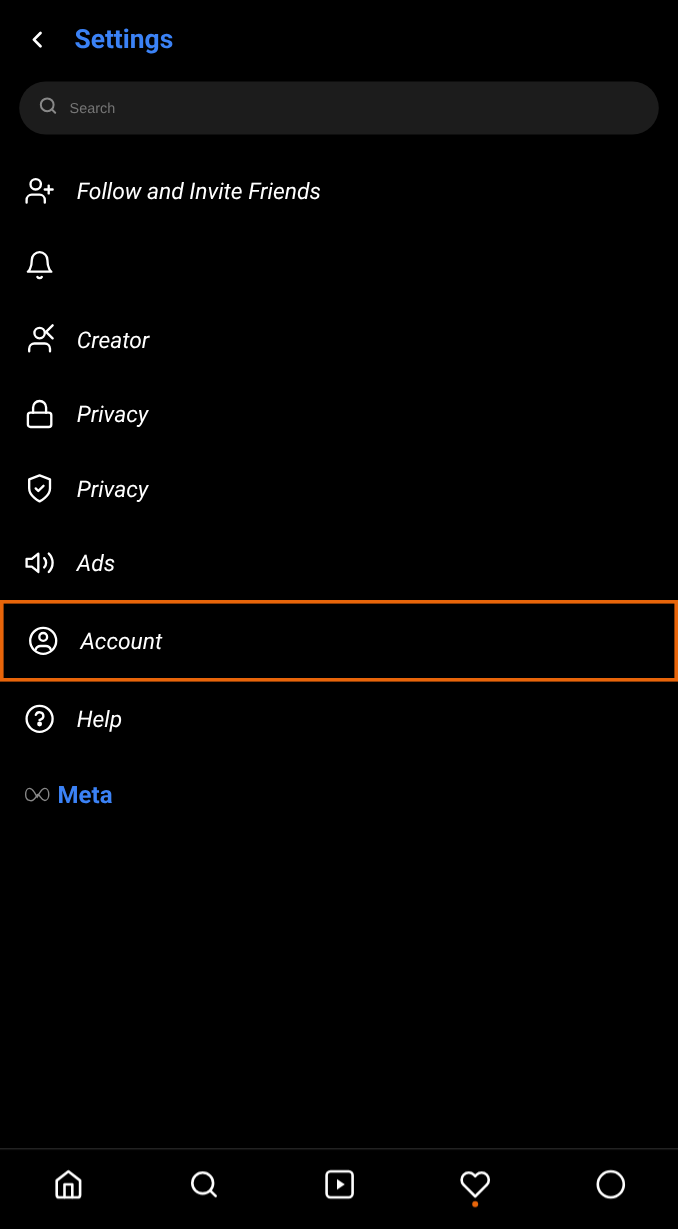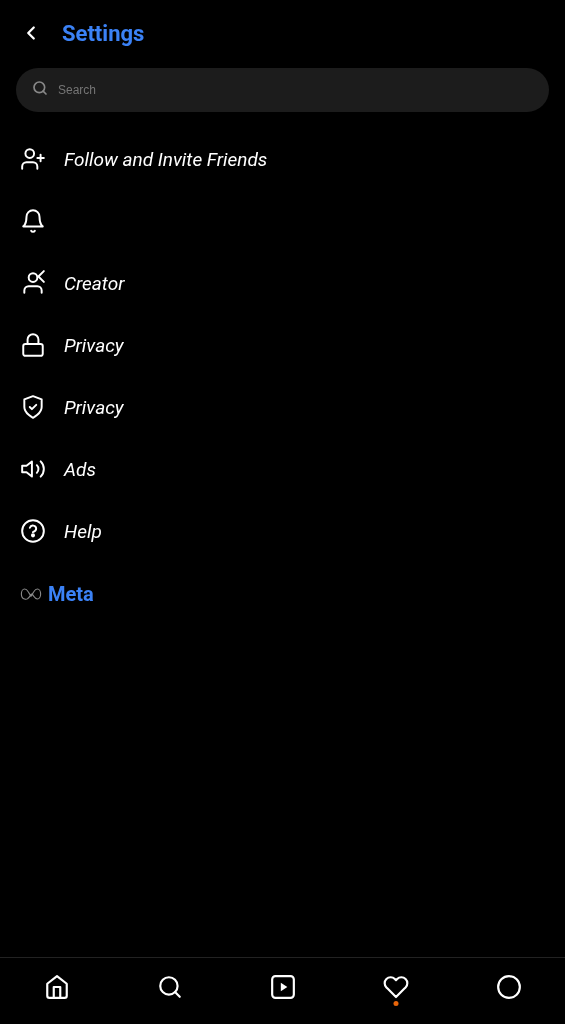--- a/index.html
+++ b/index.html
@@ -225,20 +225,30 @@
     <span class="menu-item-icon">
       <svg width="26" height="26" viewBox="0 0 24 24" fill="none" stroke="#fff" stroke-width="1.8" stroke-linecap="round" stroke-linejoin="round">
         <polygon points="11 5 6 9 2 9 2 15 6 15 11 19 11 5"></polygon>
         <path d="M19.07 4.93a10 10 0 0 1 0 14.14"></path>
         <path d="M15.54 8.46a5 5 0 0 1 0 7.07"></path>
       </svg>
     </span>
     <span class="menu-item-label">Ads</span>
   </li>
 
+  <li class="menu-item highlighted">
+    <span class="menu-item-icon">
+      <svg width="26" height="26" viewBox="0 0 24 24" fill="none" stroke="#fff" stroke-width="1.8" stroke-linecap="round" stroke-linejoin="round">
+        <circle cx="12" cy="12" r="10"></circle>
+        <circle cx="12" cy="9" r="3"></circle>
+        <path d="M6.168 18.849A4 4 0 0 1 10 16h4a4 4 0 0 1 3.832 2.849"></path>
+      </svg>
+    </span>
+    <span class="menu-item-label">Account</span>
+  </li>
 
   <li class="menu-item">
     <span class="menu-item-icon">
       <svg width="26" height="26" viewBox="0 0 24 24" fill="none" stroke="#fff" stroke-width="1.8" stroke-linecap="round" stroke-linejoin="round">
         <circle cx="12" cy="12" r="10"></circle>
         <circle cx="12" cy="16" r="1" fill="#fff"></circle>
         <path d="M9.09 9a3 3 0 0 1 5.83 1c0 2-3 3-3 3"></path>
       </svg>
     </span>
     <span class="menu-item-label">Help</span>

